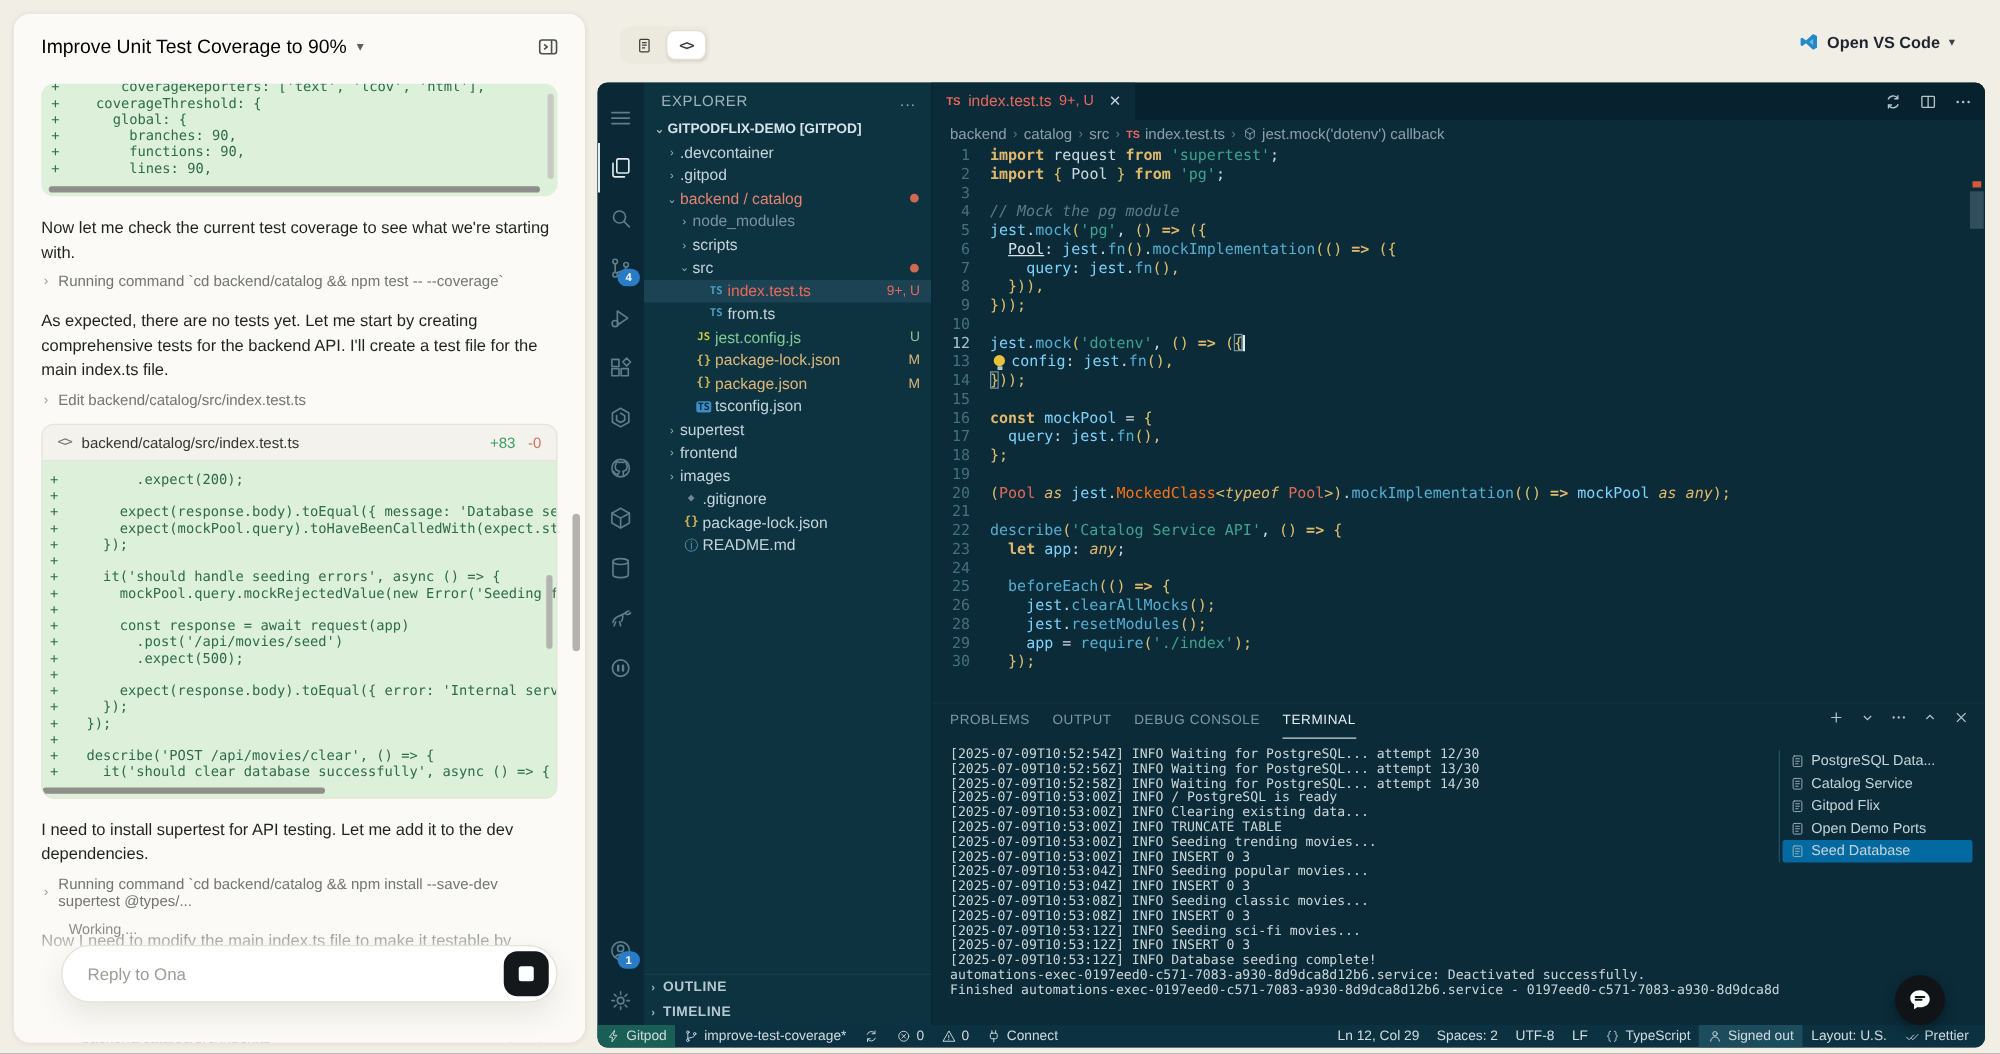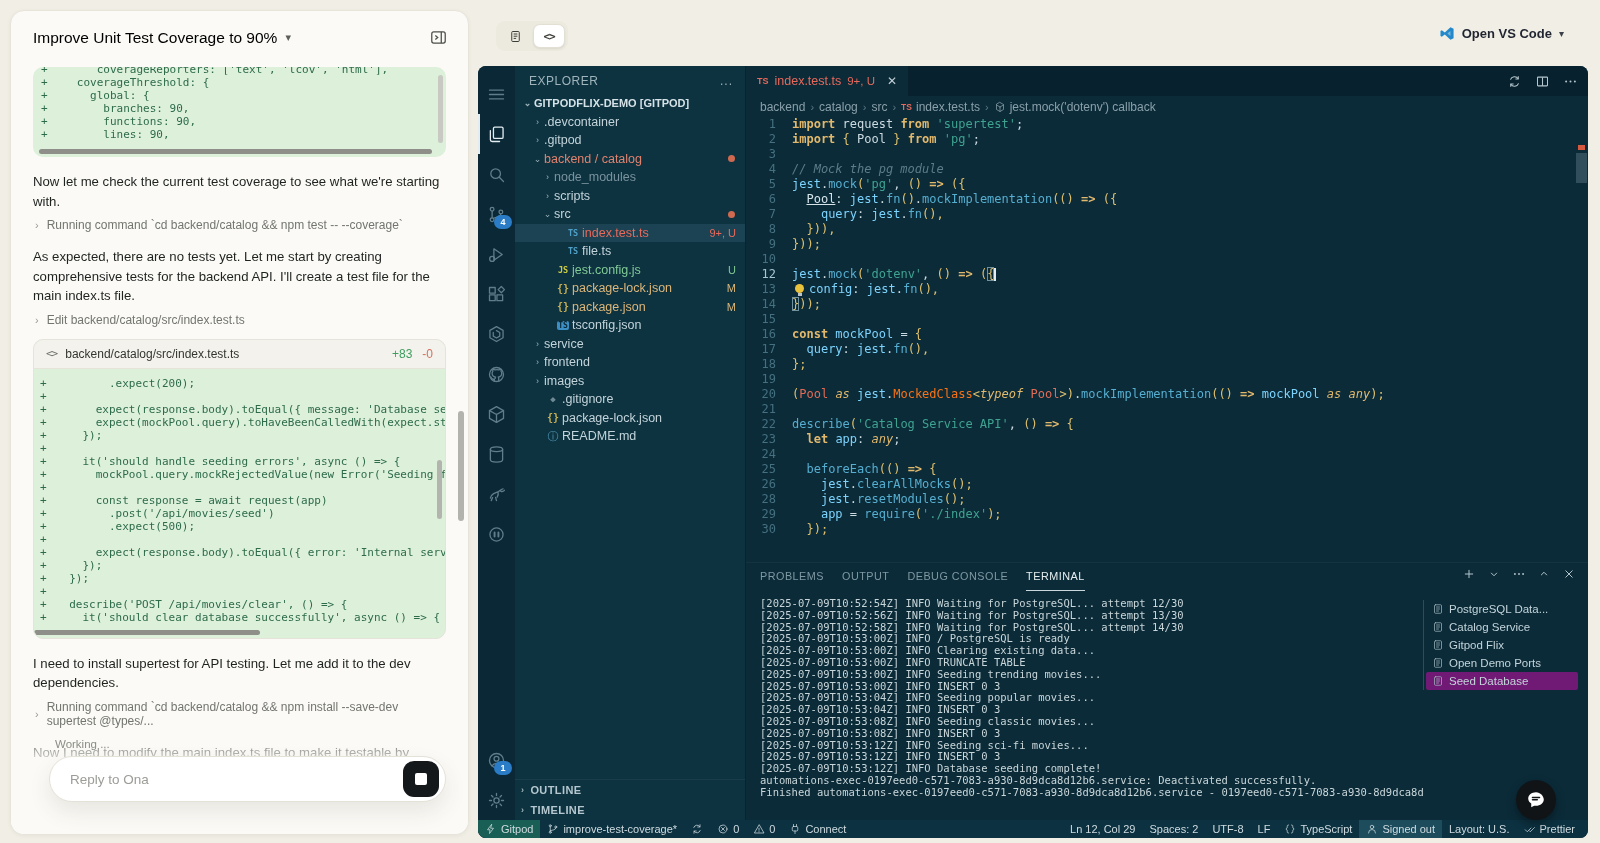--- a/index.html
+++ b/index.html
@@ -123,21 +123,21 @@
   .panel{height:257px;flex:none;display:flex;flex-direction:column;border-top:1px solid #123442;position:relative;justify-content:space-between;}
   .panel-tabs{height:27px;display:flex;align-items:center;padding-left:14px;gap:18px;flex:none;}
   .ptab{font-size:10.8px;letter-spacing:.5px;color:#7f99a3;cursor:pointer;height:100%;display:flex;align-items:center;border-bottom:1px solid transparent;}
   .ptab.active{color:#e6eef1;border-bottom:1px solid #c9d7dd;}
   .panel-actions{position:absolute;right:12px;top:4px;display:flex;align-items:center;gap:11px;color:#b6c6cd;}
   .panel-actions svg{width:14px;height:14px;cursor:pointer;}
   .panel-body{flex:1;display:flex;min-height:0;}
   .term-out{flex:1;padding:8px 0 0 14px;font-family:"DejaVu Sans Mono",monospace;font-size:10.5px;line-height:11.8px;color:#c9d6d9;white-space:pre;overflow:hidden;}
   .term-list{width:152px;flex:none;margin:10px 10px 0 0;border-left:1px solid #27505f;padding-left:2px;align-self:flex-start;}
   .tl-row{display:flex;align-items:center;gap:5px;height:18px;font-size:11.5px;color:#c3d4da;padding-left:6px;cursor:pointer;border-radius:2px;}
-  .tl-row.selected{background:#701a75;}
+  .tl-row.selected{background:#0369a1;}
   .tl-row svg{width:12px;height:12px;flex:none;color:#9fb4bc;}
 
   .statusbar{height:18px;background:#0c3140;display:flex;align-items:center;justify-content:space-between;font-size:11px;color:#cfdbe0;flex:none;padding:0 6px 0 0;}
   .sb-left,.sb-right{display:flex;align-items:center;height:100%;}
   .sb-item{display:flex;align-items:center;gap:4px;padding:0 7px;height:100%;cursor:pointer;white-space:nowrap;}
   .sb-item svg{width:12px;height:12px;}
   .sb-item .txt{line-height:1;text-align:center;}
 
   .fab{position:absolute;right:44px;bottom:23px;width:40px;height:40px;border-radius:50%;background:#101417;border:none;box-shadow:0 4px 10px rgba(0,0,0,.35);display:flex;align-items:center;justify-content:center;cursor:pointer;}
   .fab svg{width:22px;height:22px;}
@@ -417,21 +417,21 @@
                 <span class="mini-ts">TS</span>
               </span>
               <span class="lbl" style="color: rgb(232, 105, 91);">index.test.ts</span>
               <span class="badge" style="color: rgb(232, 105, 91);">9+, U</span>
             </div>
             <div class="trow" style="padding-left: 36px;">
               <span class="chev"></span>
               <span class="ficon">
                 <span class="mini-ts">TS</span>
               </span>
-              <span class="lbl">file.ts</span>
+              <span class="lbl">from.ts</span>
             </div>
             <div class="trow" style="padding-left: 26px;">
               <span class="chev"></span>
               <span class="ficon">
                 <span class="mini-js">JS</span>
               </span>
               <span class="lbl" style="color: rgb(129, 201, 149);">jest.config.js</span>
               <span class="badge" style="color: rgb(129, 201, 149);">U</span>
             </div>
             <div class="trow" style="padding-left: 26px;">
@@ -452,21 +452,21 @@
             </div>
             <div class="trow" style="padding-left: 26px;">
               <span class="chev"></span>
               <span class="ficon">
                 <span class="mini-tsc">TS</span>
               </span>
               <span class="lbl">tsconfig.json</span>
             </div>
             <div class="trow" style="padding-left: 16px;">
               <span class="chev">›</span>
-              <span class="lbl">service</span>
+              <span class="lbl">supertest</span>
             </div>
             <div class="trow" style="padding-left: 16px;">
               <span class="chev">›</span>
               <span class="lbl">frontend</span>
             </div>
             <div class="trow" style="padding-left: 16px;">
               <span class="chev">›</span>
               <span class="lbl">images</span>
             </div>
             <div class="trow" style="padding-left: 16px;">

